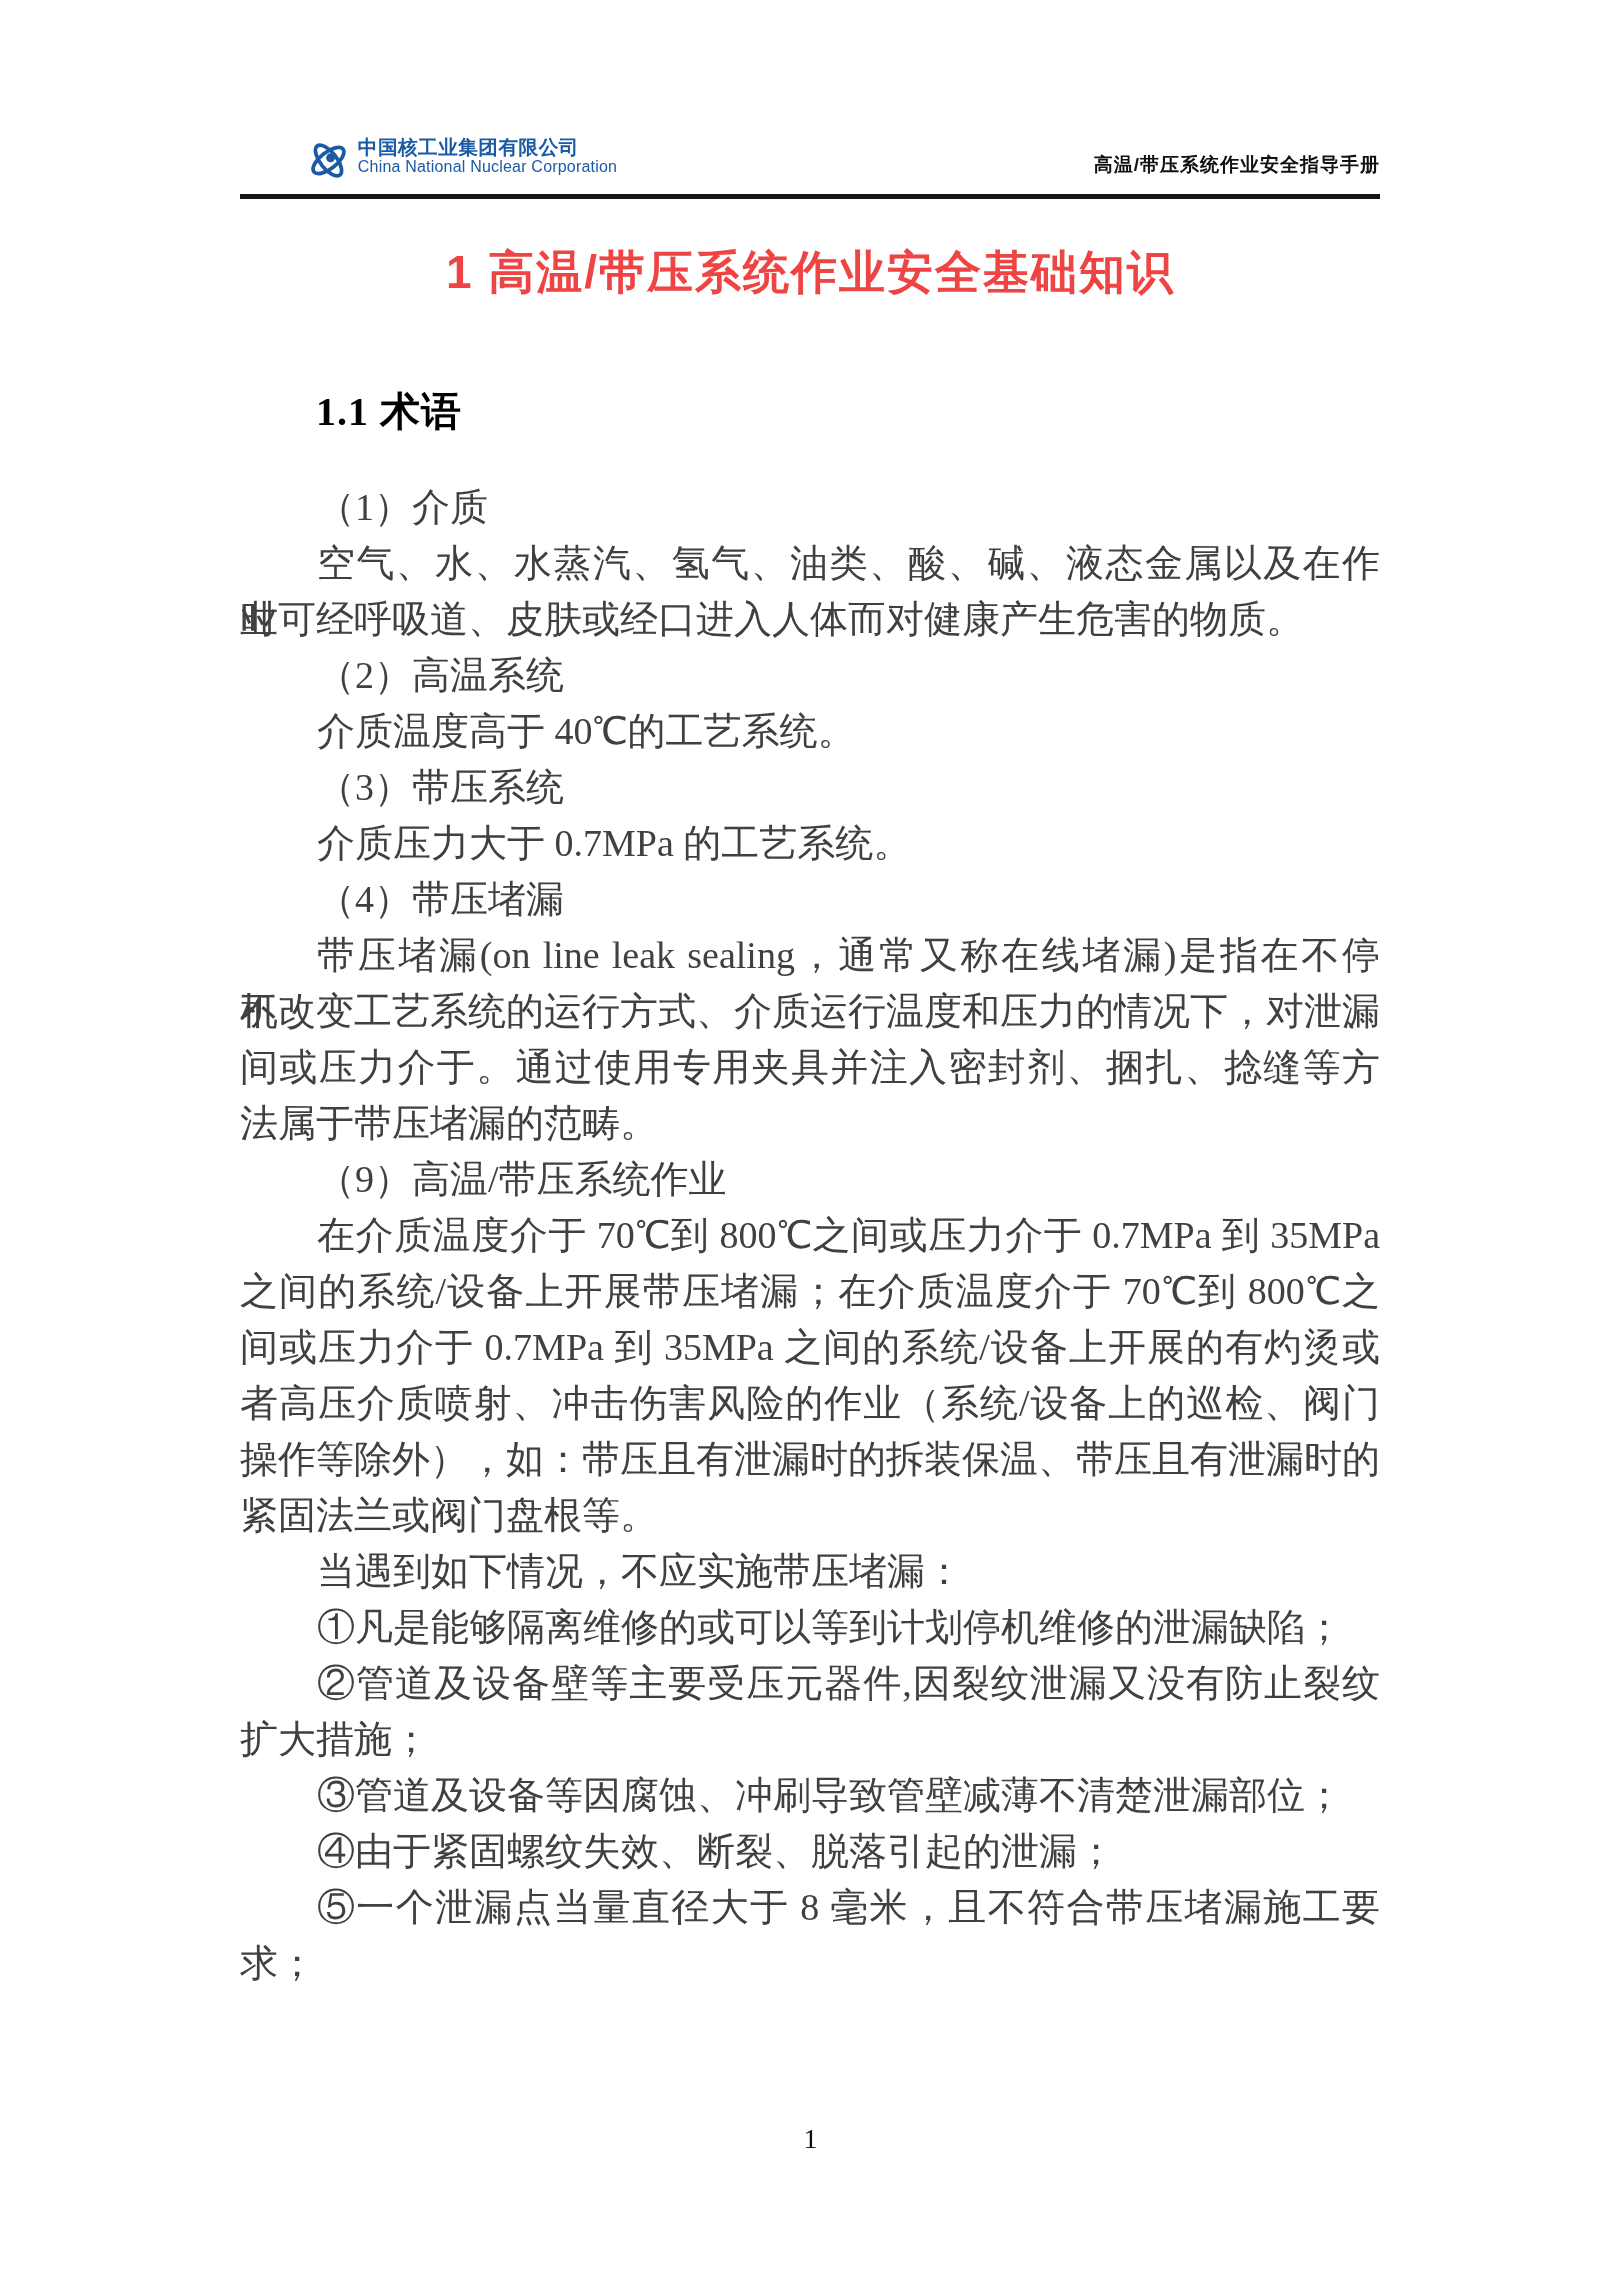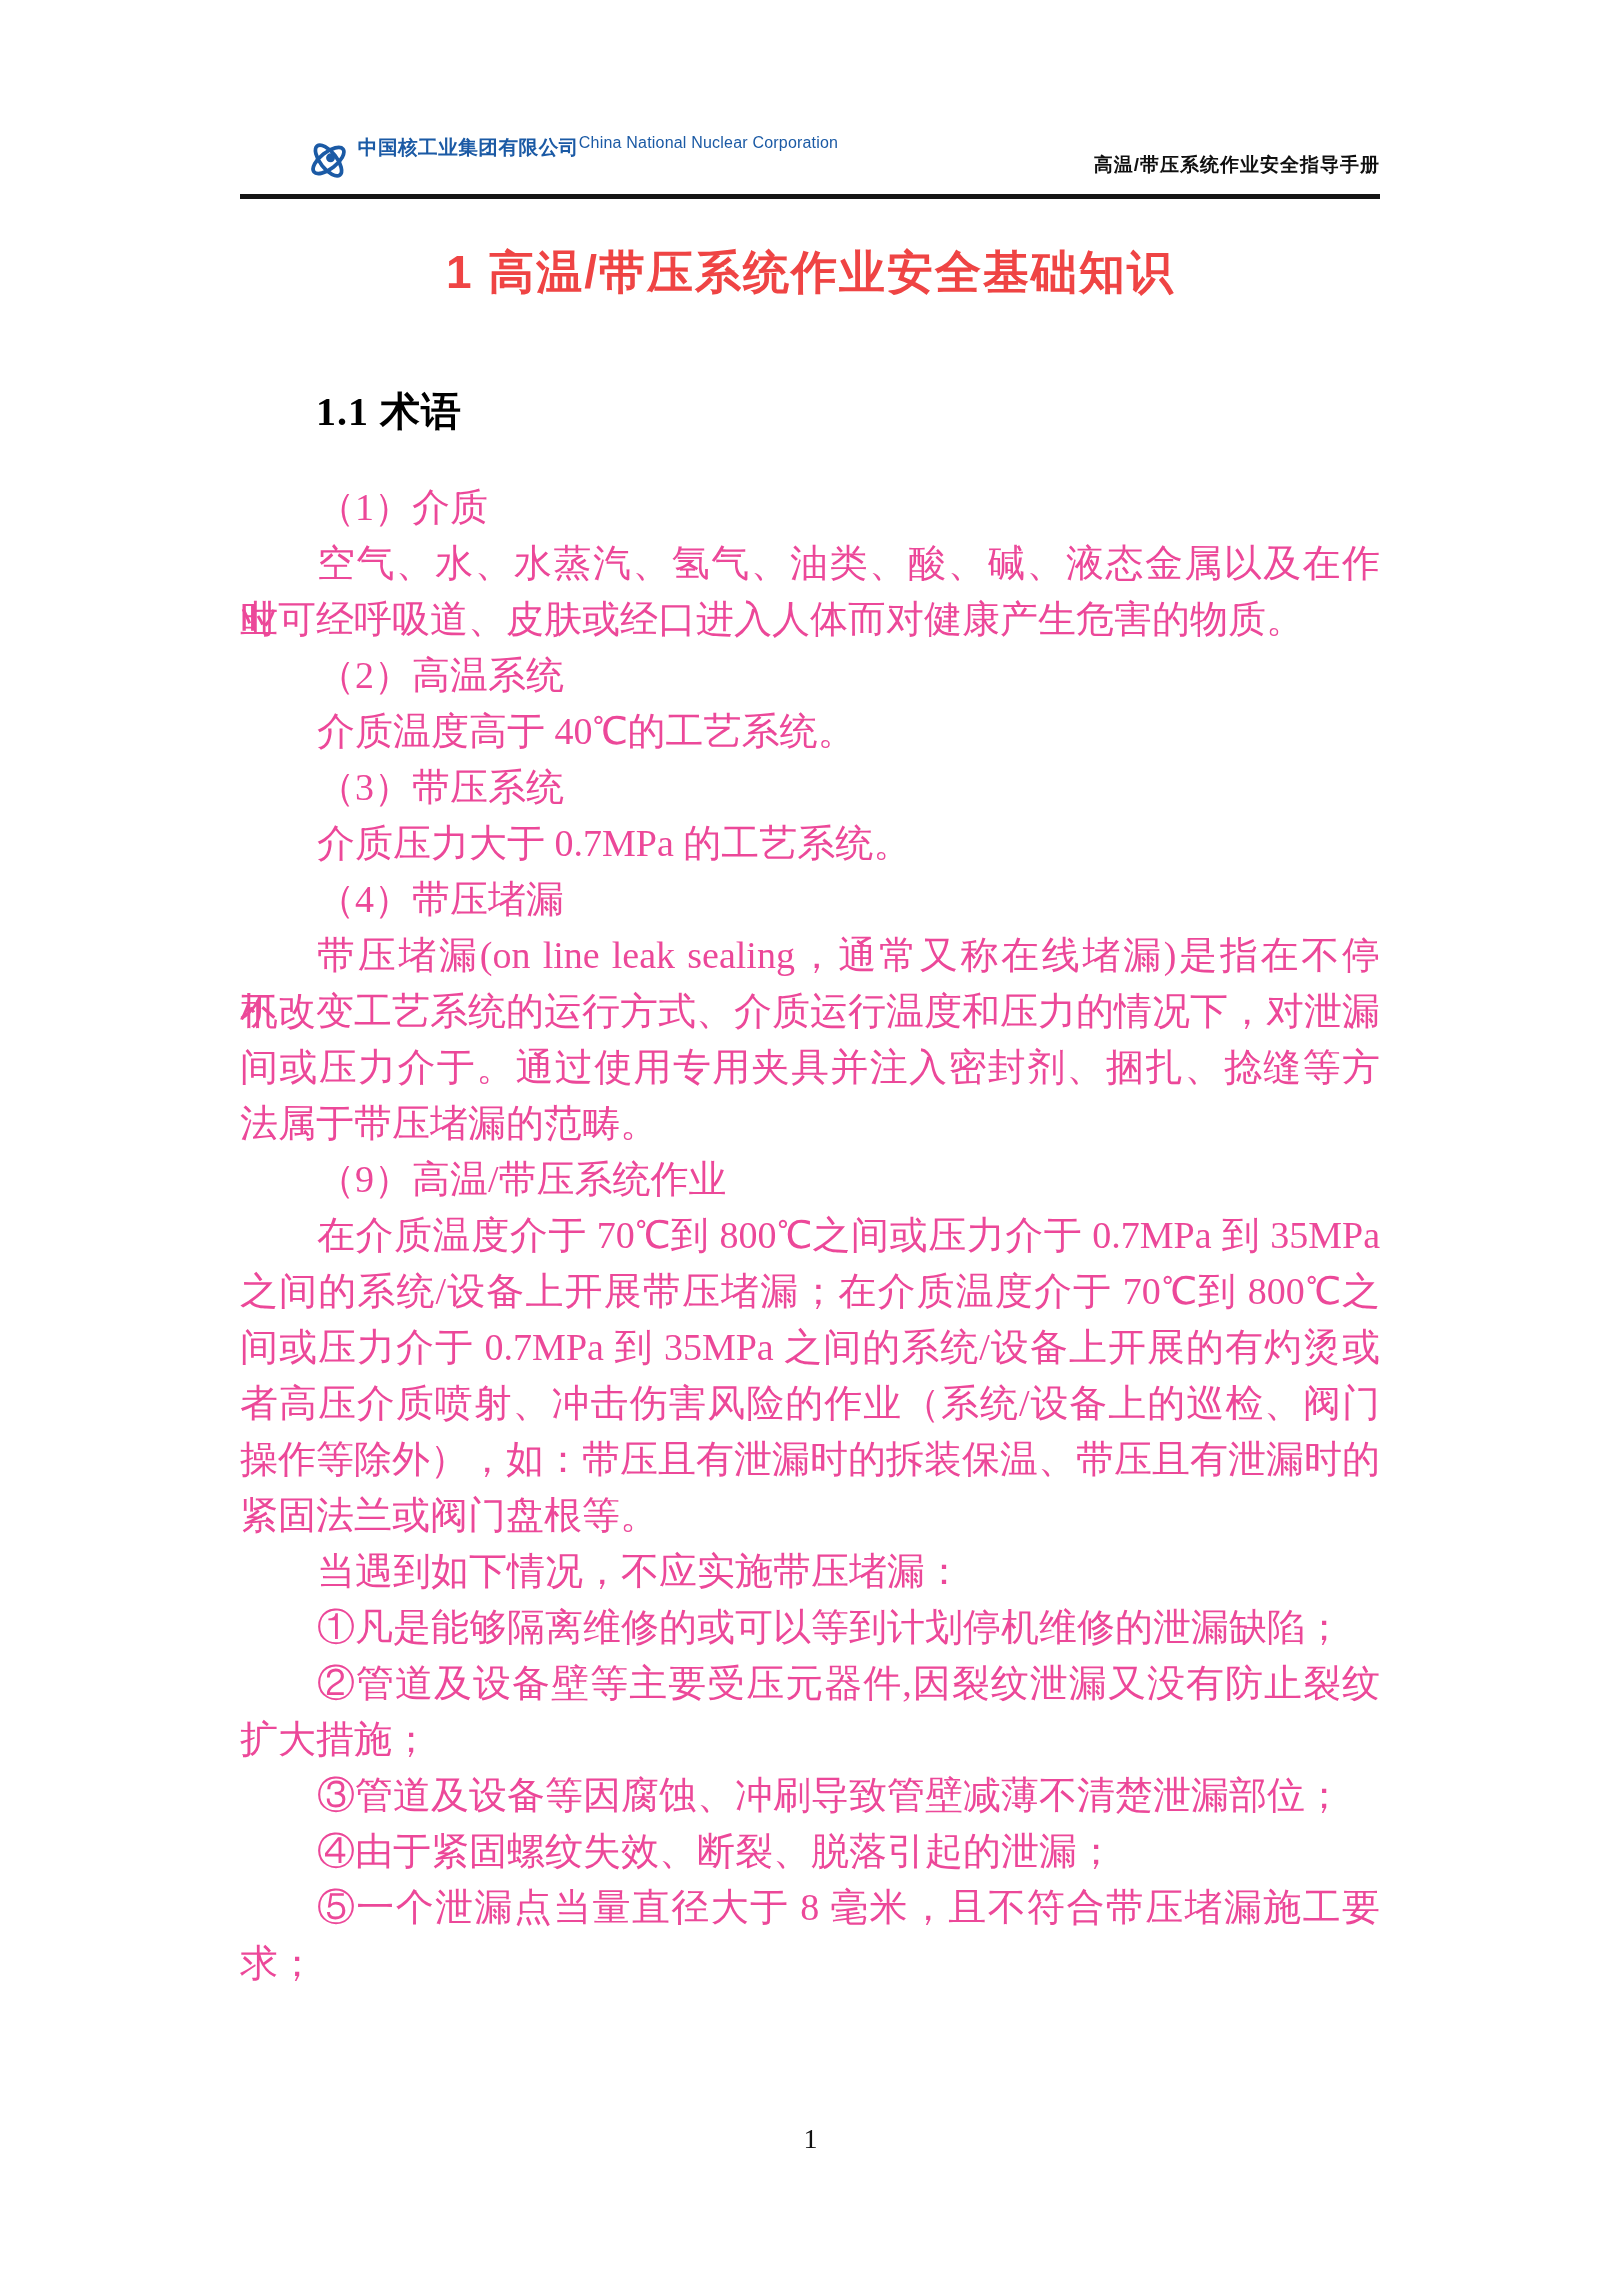--- a/index.html
+++ b/index.html
@@ -11,21 +11,21 @@
     font-family:"Liberation Serif", serif;
     color:#131313;
     overflow:hidden;
   }
   
   .logo {
     position:absolute; left:308px; top:136px;
     display:flex; align-items:flex-start; gap:8.8px;
   }
   .logo-icon svg { width:41px; height:49px; display:block; }
-  .logo-textcol { display:flex; flex-direction:row; }
+  .logo-textcol { display:flex; flex-direction:column; }
   .logo-cn {
     font-family:"Liberation Sans", sans-serif;
     font-weight:bold; font-size:19.6px; line-height:23.5px; letter-spacing:0.5px;
     white-space:nowrap;
   }
   .logo-en {
     font-family:"Liberation Sans", sans-serif;
     font-weight:normal; font-size:16px; line-height:13.7px; letter-spacing:0.2px;
     white-space:nowrap;
     text-align:right;
@@ -52,21 +52,21 @@
     position:absolute; left:316px; top:384px;
     font-weight:bold; font-size:40px; letter-spacing:1px; color:#000;
     white-space:nowrap;
   }
   
   .body-text {
     position:absolute; left:240px; top:479px; width:1140px;
   }
   .line {
     font-size:38px; line-height:56px; height:56px;
-    color:#ec4899;
+    color:#404040;
   }
   .line.indent { text-indent:77px; }
   .line.fill { text-align:justify; text-align-last:justify; }
   
   .footer-page-num {
     position:absolute; left:0; top:2123px; width:100%;
     text-align:center; font-size:28px; color:#111;
   }
 </style>
 </head>

